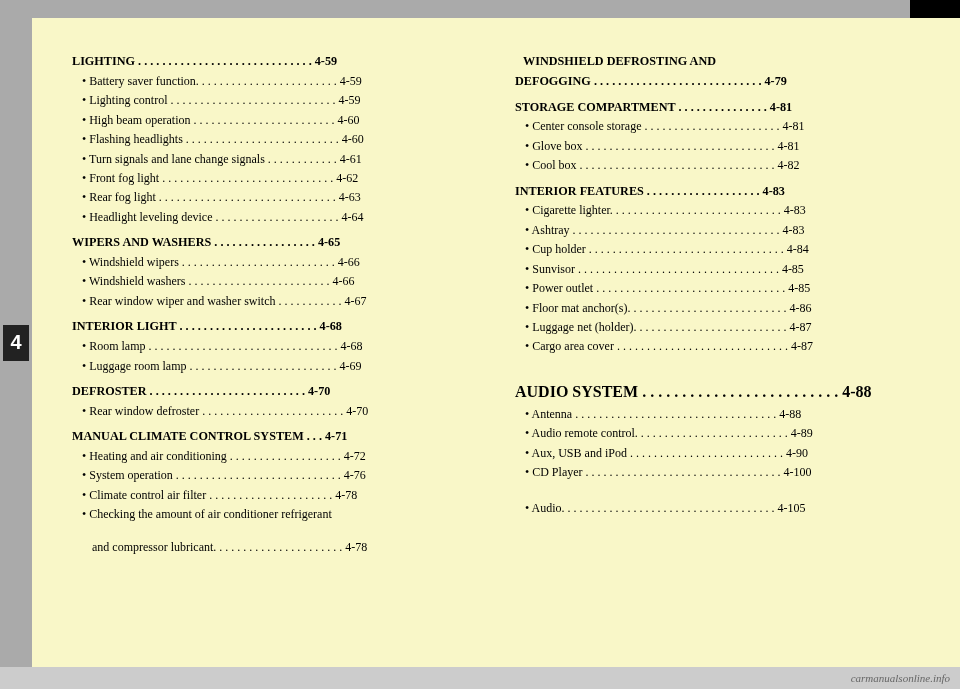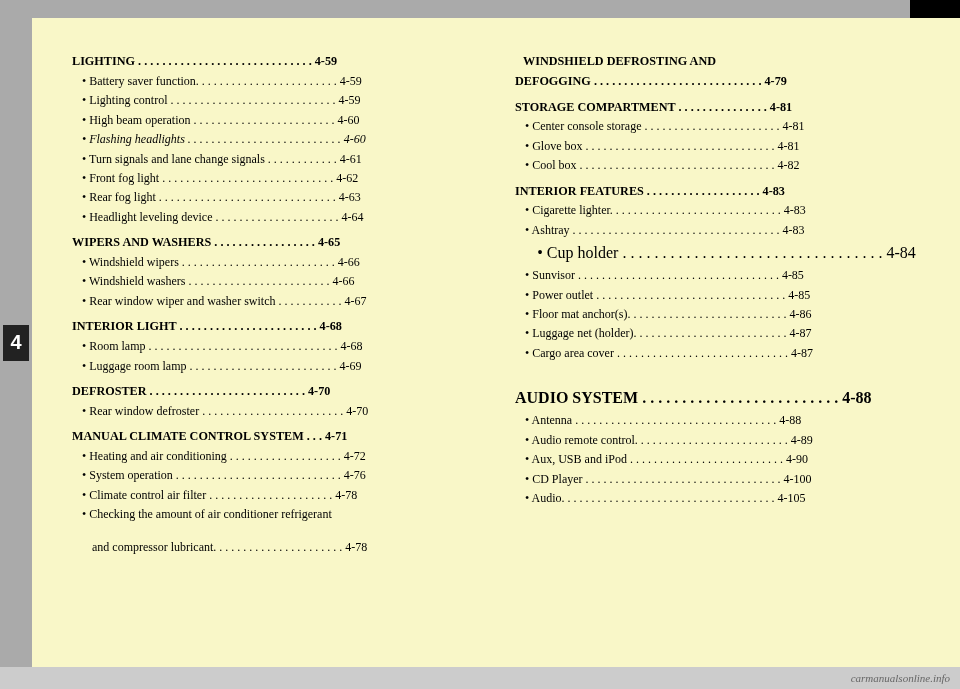--- a/index.html
+++ b/index.html
@@ -110,21 +110,21 @@
   <div class="black-rect"></div>
   <div class="left-tab">
     <div class="tab-number">4</div>
   </div>
   <div class="main-content">
     <div class="col" id="left-col">
         <div style="font-weight: bold; margin-top: 6px; font-size: 12.2px;">LIGHTING  . . . . . . . . . . . . . . . . . . . . . . . . . . . . . 4-59</div>
         <div style="padding-left: 10px; font-size: 12px;">• Battery saver function. . . . . . . . . . . . . . . . . . . . . . . . 4-59</div>
         <div style="padding-left: 10px; font-size: 12px;">• Lighting control . . . . . . . . . . . . . . . . . . . . . . . . . . . . 4-59</div>
         <div style="padding-left: 10px; font-size: 12px;">• High beam operation  . . . . . . . . . . . . . . . . . . . . . . . . 4-60</div>
-        <div style="padding-left: 10px; font-size: 12px; font-style: italic;">• Flashing headlights . . . . . . . . . . . . . . . . . . . . . . . . . . 4-60</div>
+        <div style="padding-left: 10px; font-size: 12px;">• Flashing headlights . . . . . . . . . . . . . . . . . . . . . . . . . . 4-60</div>
         <div style="padding-left: 10px; font-size: 12px;">• Turn signals and lane change signals  . . . . . . . . . . . . 4-61</div>
         <div style="padding-left: 10px; font-size: 12px;">• Front fog light  . . . . . . . . . . . . . . . . . . . . . . . . . . . . . 4-62</div>
         <div style="padding-left: 10px; font-size: 12px;">• Rear fog light . . . . . . . . . . . . . . . . . . . . . . . . . . . . . . 4-63</div>
         <div style="padding-left: 10px; font-size: 12px;">• Headlight leveling device  . . . . . . . . . . . . . . . . . . . . . 4-64</div>
         <div style="font-weight: bold; margin-top: 6px; font-size: 12.2px;">WIPERS AND WASHERS  . . . . . . . . . . . . . . . . . 4-65</div>
         <div style="padding-left: 10px; font-size: 12px;">• Windshield wipers   . . . . . . . . . . . . . . . . . . . . . . . . . . 4-66</div>
         <div style="padding-left: 10px; font-size: 12px;">• Windshield washers    . . . . . . . . . . . . . . . . . . . . . . . . 4-66</div>
         <div style="padding-left: 10px; font-size: 12px;">• Rear window wiper and washer switch  . . . . . . . . . . . 4-67</div>
         <div style="font-weight: bold; margin-top: 6px; font-size: 12.2px;">INTERIOR LIGHT . . . . . . . . . . . . . . . . . . . . . . . 4-68</div>
         <div style="padding-left: 10px; font-size: 12px;">• Room lamp . . . . . . . . . . . . . . . . . . . . . . . . . . . . . . . . 4-68</div>
@@ -141,30 +141,30 @@
     <div class="col" id="right-col">
         <div style="font-weight: bold; margin-top: 6px; font-size: 12.2px; margin-left: 8px;">WINDSHIELD DEFROSTING AND</div>
         <div style="font-weight: bold; font-size: 12.2px;">DEFOGGING . . . . . . . . . . . . . . . . . . . . . . . . . . . . 4-79</div>
         <div style="font-weight: bold; margin-top: 6px; font-size: 12.2px;">STORAGE COMPARTMENT . . . . . . . . . . . . . . . 4-81</div>
         <div style="padding-left: 10px; font-size: 12px;">• Center console storage  . . . . . . . . . . . . . . . . . . . . . . . 4-81</div>
         <div style="padding-left: 10px; font-size: 12px;">• Glove box  . . . . . . . . . . . . . . . . . . . . . . . . . . . . . . . . 4-81</div>
         <div style="padding-left: 10px; font-size: 12px;">• Cool box  . . . . . . . . . . . . . . . . . . . . . . . . . . . . . . . . . 4-82</div>
         <div style="font-weight: bold; margin-top: 6px; font-size: 12.2px;">INTERIOR FEATURES . . . . . . . . . . . . . . . . . . . 4-83</div>
         <div style="padding-left: 10px; font-size: 12px;">• Cigarette lighter. . . . . . . . . . . . . . . . . . . . . . . . . . . . . 4-83</div>
         <div style="padding-left: 10px; font-size: 12px;">• Ashtray . . . . . . . . . . . . . . . . . . . . . . . . . . . . . . . . . . . 4-83</div>
-        <div style="padding-left: 10px; font-size: 16px; text-align: center;">• Cup holder . . . . . . . . . . . . . . . . . . . . . . . . . . . . . . . . . 4-84</div>
+        <div style="padding-left: 10px; font-size: 12px;">• Cup holder . . . . . . . . . . . . . . . . . . . . . . . . . . . . . . . . . 4-84</div>
         <div style="padding-left: 10px; font-size: 12px;">• Sunvisor  . . . . . . . . . . . . . . . . . . . . . . . . . . . . . . . . . . 4-85</div>
         <div style="padding-left: 10px; font-size: 12px;">• Power outlet . . . . . . . . . . . . . . . . . . . . . . . . . . . . . . . . 4-85</div>
         <div style="padding-left: 10px; font-size: 12px;">• Floor mat anchor(s). . . . . . . . . . . . . . . . . . . . . . . . . . . 4-86</div>
         <div style="padding-left: 10px; font-size: 12px;">• Luggage net (holder). . . . . . . . . . . . . . . . . . . . . . . . . . 4-87</div>
         <div style="padding-left: 10px; font-size: 12px;">• Cargo area cover . . . . . . . . . . . . . . . . . . . . . . . . . . . . . 4-87</div>
         <div style="font-weight: bold; margin-top: 22px; font-size: 16px;">AUDIO SYSTEM . . . . . . . . . . . . . . . . . . . . . . . . . 4-88</div>
         <div style="padding-left: 10px; font-size: 12px;">• Antenna  . . . . . . . . . . . . . . . . . . . . . . . . . . . . . . . . . . 4-88</div>
         <div style="padding-left: 10px; font-size: 12px;">• Audio remote control. . . . . . . . . . . . . . . . . . . . . . . . . . 4-89</div>
         <div style="padding-left: 10px; font-size: 12px;">• Aux, USB and iPod  . . . . . . . . . . . . . . . . . . . . . . . . . . 4-90</div>
         <div style="padding-left: 10px; font-size: 12px;">• CD Player . . . . . . . . . . . . . . . . . . . . . . . . . . . . . . . . . 4-100</div>
-        <div style="padding-left: 10px; font-size: 12px;">• Audio. . . . . . . . . . . . . . . . . . . . . . . . . . . . . . . . . . . . 4-105</div>
+        <div style="padding-left: 10px; font-size: 12px; margin-top: 16px;">• Audio. . . . . . . . . . . . . . . . . . . . . . . . . . . . . . . . . . . . 4-105</div>
       </div>
   </div>
   <div class="bottom-bar">
     <span class="watermark">carmanualsonline.info</span>
   </div>
 </div>
 
 </body></html>

